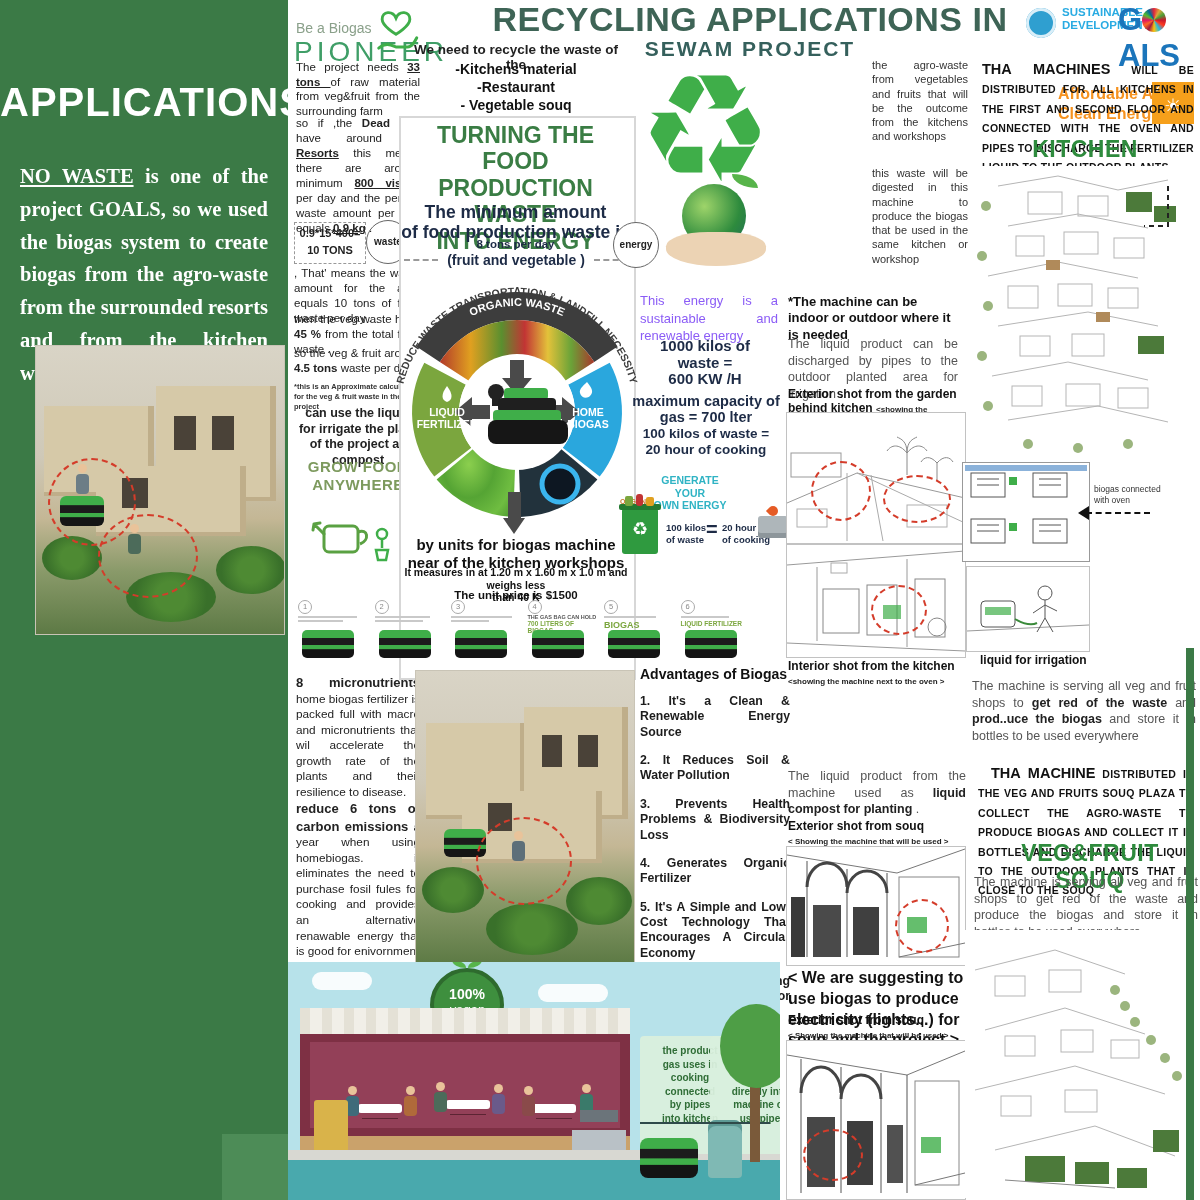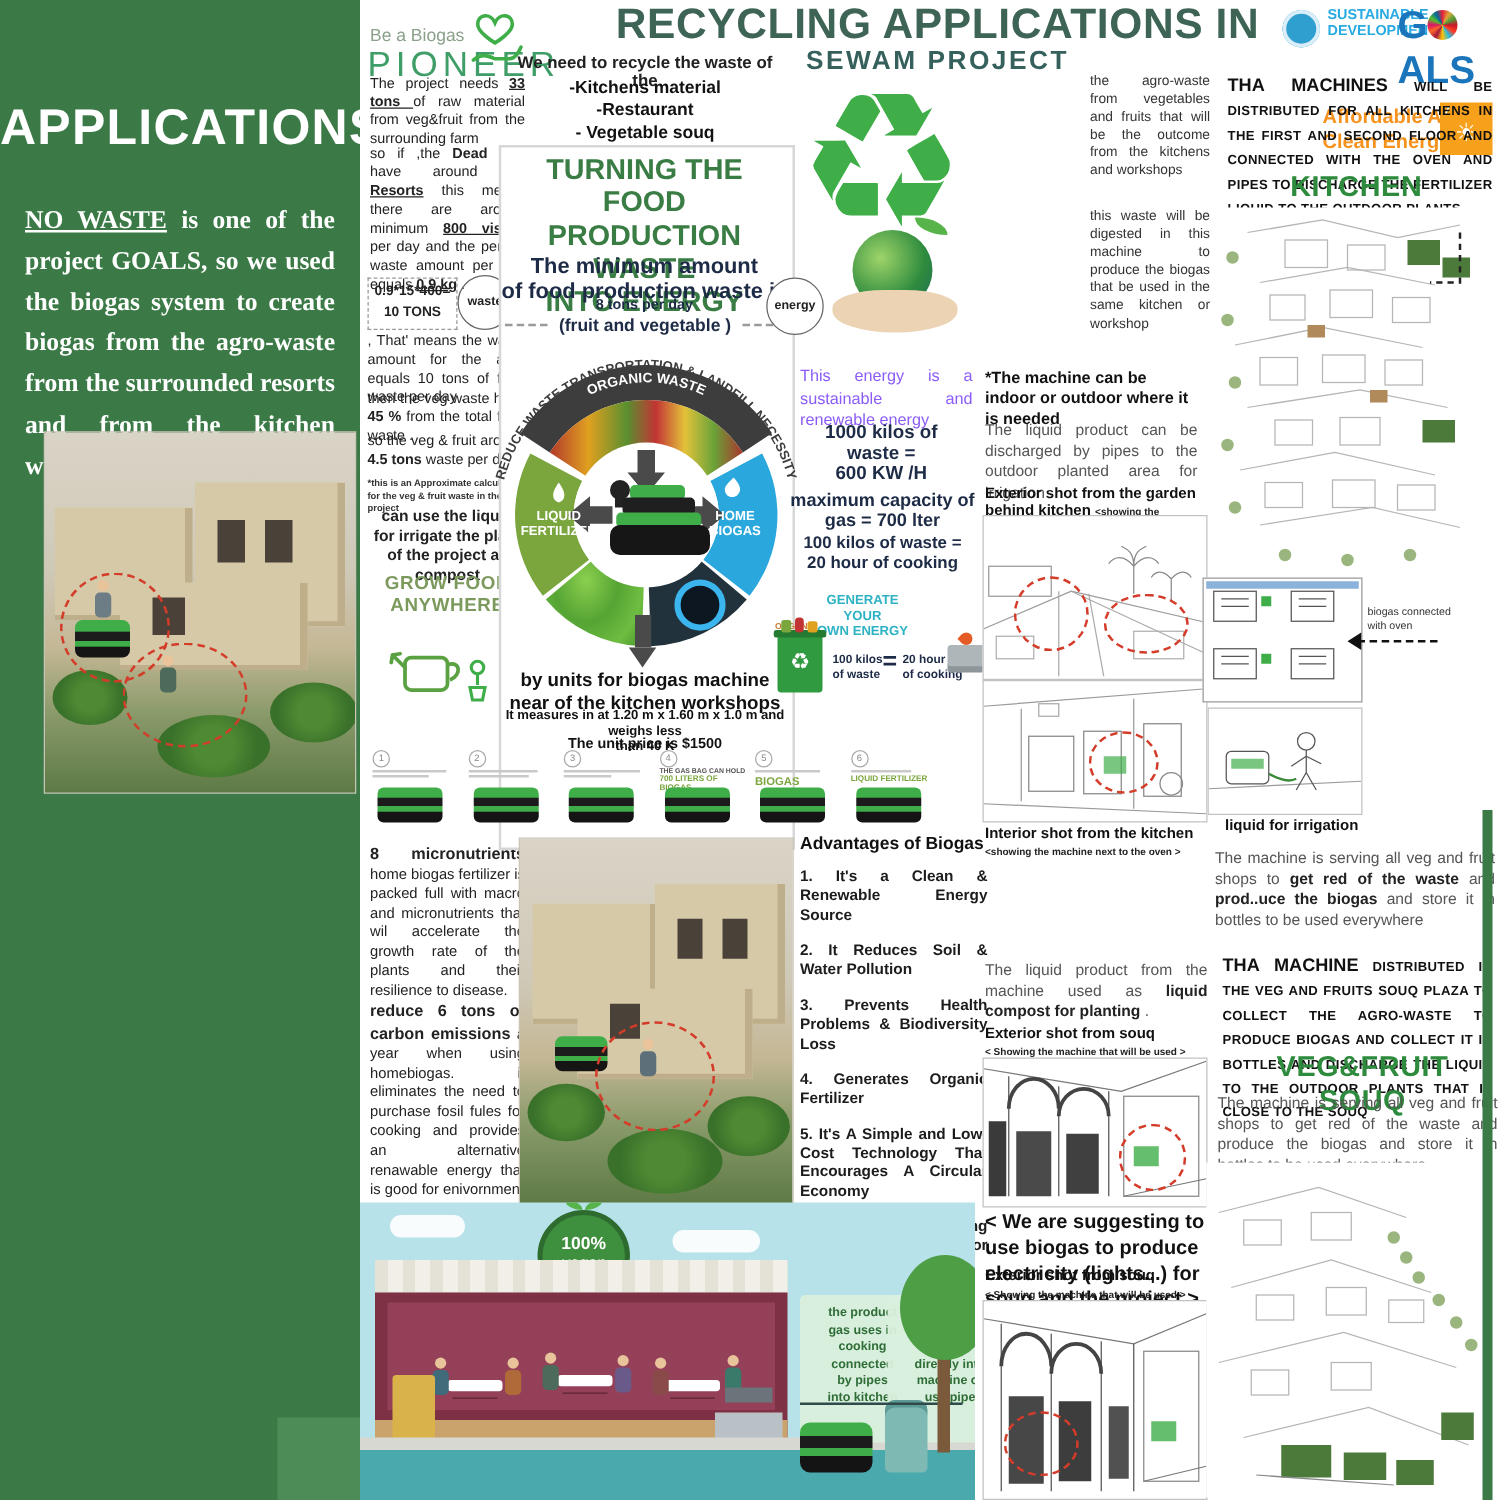--- a/index.html
+++ b/index.html
@@ -502,21 +502,21 @@
       <path d="M48 52 q14 8 22 4" stroke="#3a8a3a" fill="none" stroke-width="2"></path>
     </svg>
   </div>
   <div class="abs cap" style="left:980px;top:654px;font-size:12px;">liquid for irrigation</div>
 
   <div class="abs j smallgray" style="left:972px;top:678px;width:224px;">
     <span>The machine is serving all veg and fruit shops to </span><span class="b" style="color:#222;">get red of the waste</span><span> and </span><span class="b" style="color:#222;">prod..uce the biogas</span><span> and store it in bottles to be used everywhere</span>
   </div>
 
   <div class="abs j" style="left:978px;top:764px;width:216px;">
-    <span style="font-size:14.5px;font-weight:800;color:#111;">THA MACHINE</span><span class="capsb">  DISTRIBUTED IN THE VEG AND FRUITS SOUQ PLAZA  TO  COLLECT THE AGRO-WASTE TO PRODUCE BIOGAS AND COLLECT IT IN BOTTLES AND DISCHARGE THE LIQUID TO THE OUTDOOR PLANTS THAT IS CLOSE TO THE SOUQ</span>
+    <span style="font-size:14.5px;font-weight:800;color:#111;margin-left:13px;">THA MACHINE</span><span class="capsb">  DISTRIBUTED IN THE VEG AND FRUITS SOUQ PLAZA  TO  COLLECT THE AGRO-WASTE TO PRODUCE BIOGAS AND COLLECT IT IN BOTTLES AND DISCHARGE THE LIQUID TO THE OUTDOOR PLANTS THAT IS CLOSE TO THE SOUQ</span>
   </div>
   <div class="abs c greenhead" style="left:985px;top:840px;width:210px;font-size:23px;">VEG&amp;FRUIT SOUQ</div>
   <div class="abs j smallgray" style="left:974px;top:874px;width:224px;">The machine is serving all veg and fruit shops to get red of the waste and produce the biogas and store it in bottles to be used everywhere</div>
 
   <div class="abs plan" style="left:965px;top:930px;width:232px;height:268px;">
     <svg width="232" height="268" viewBox="0 0 232 268">
       <g stroke="#b5b5b5" fill="none">
         <path d="M10 40 L90 20 L160 44 M20 100 L100 78 L180 104 M10 160 L110 136 L200 164 M30 220 L130 196 L210 226"></path>
         <rect x="30" y="46" width="30" height="20"></rect>
           <rect x="84" y="40" width="32" height="22"></rect>

